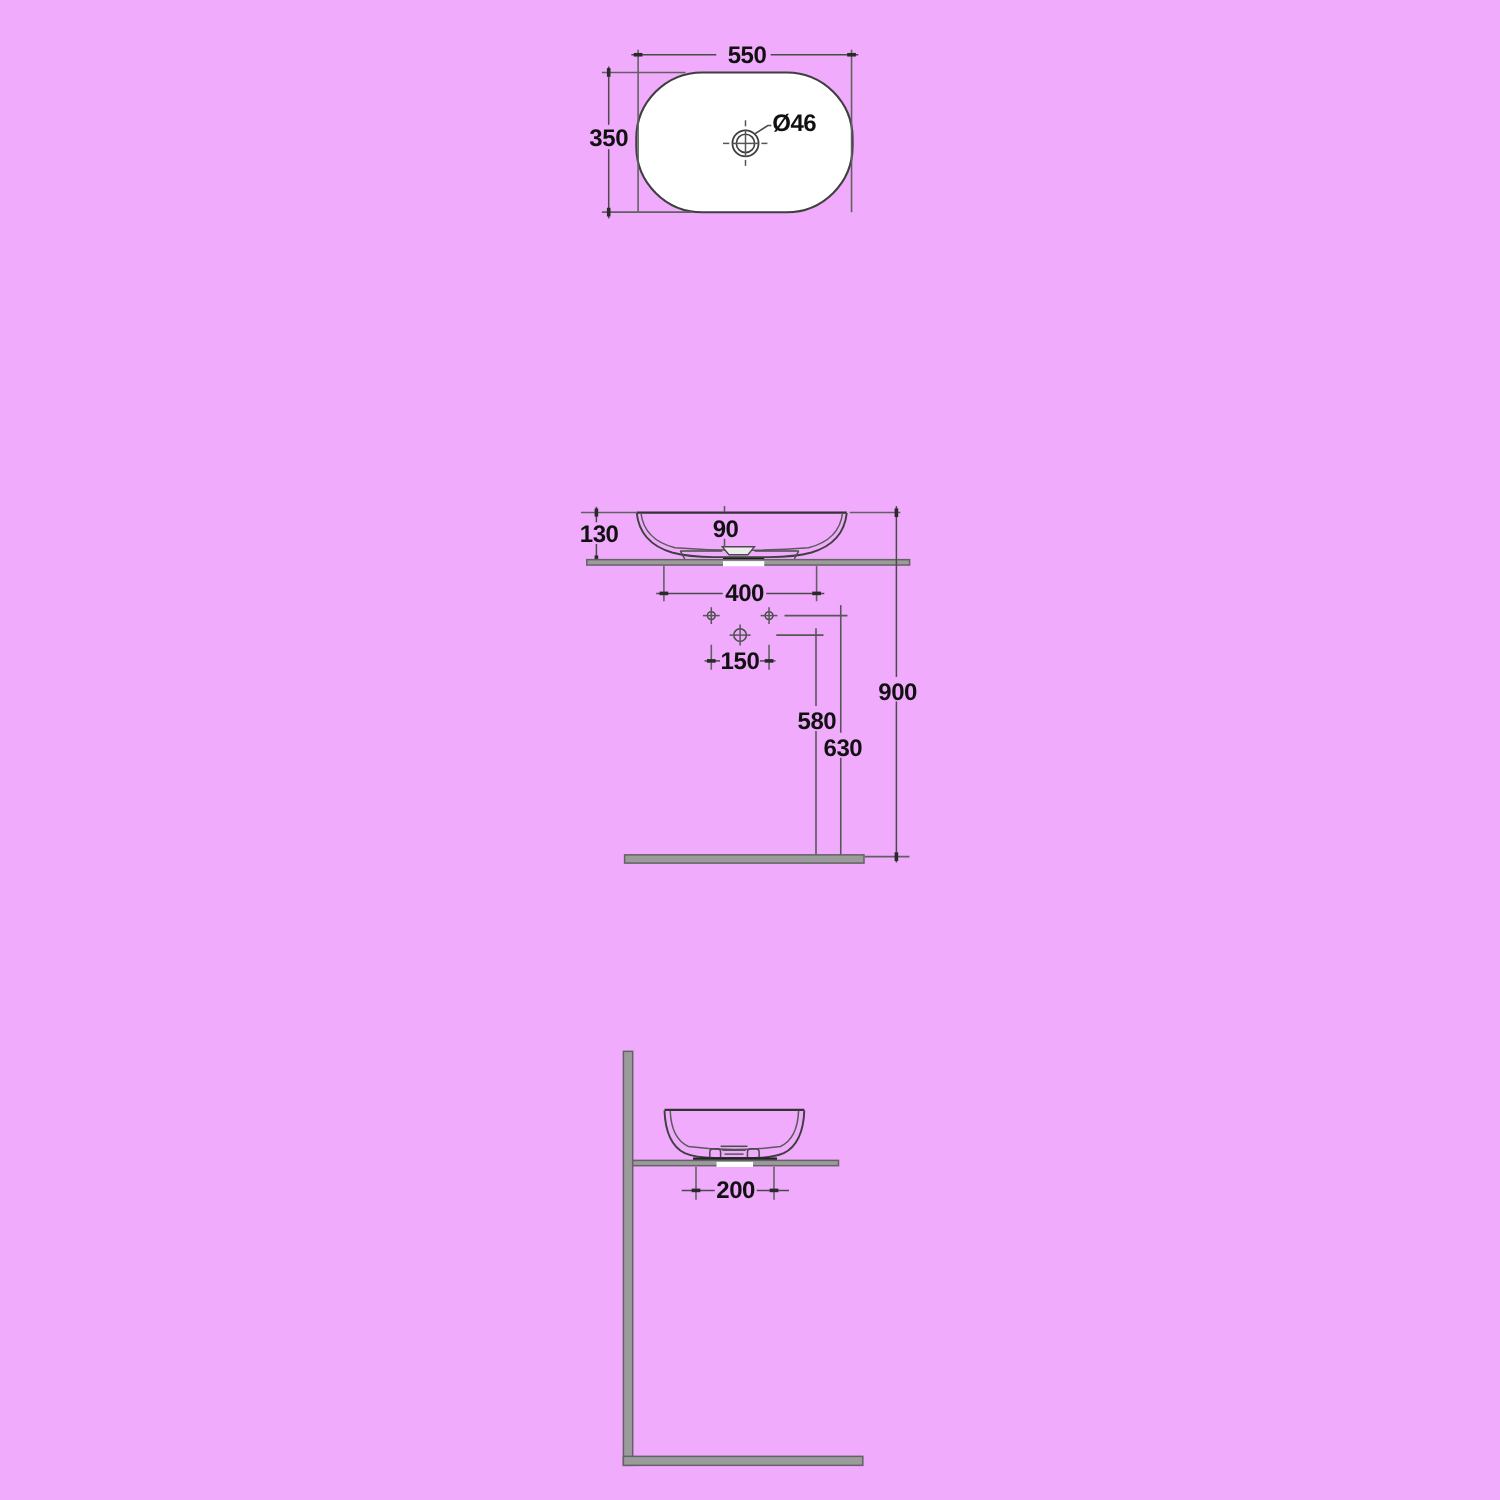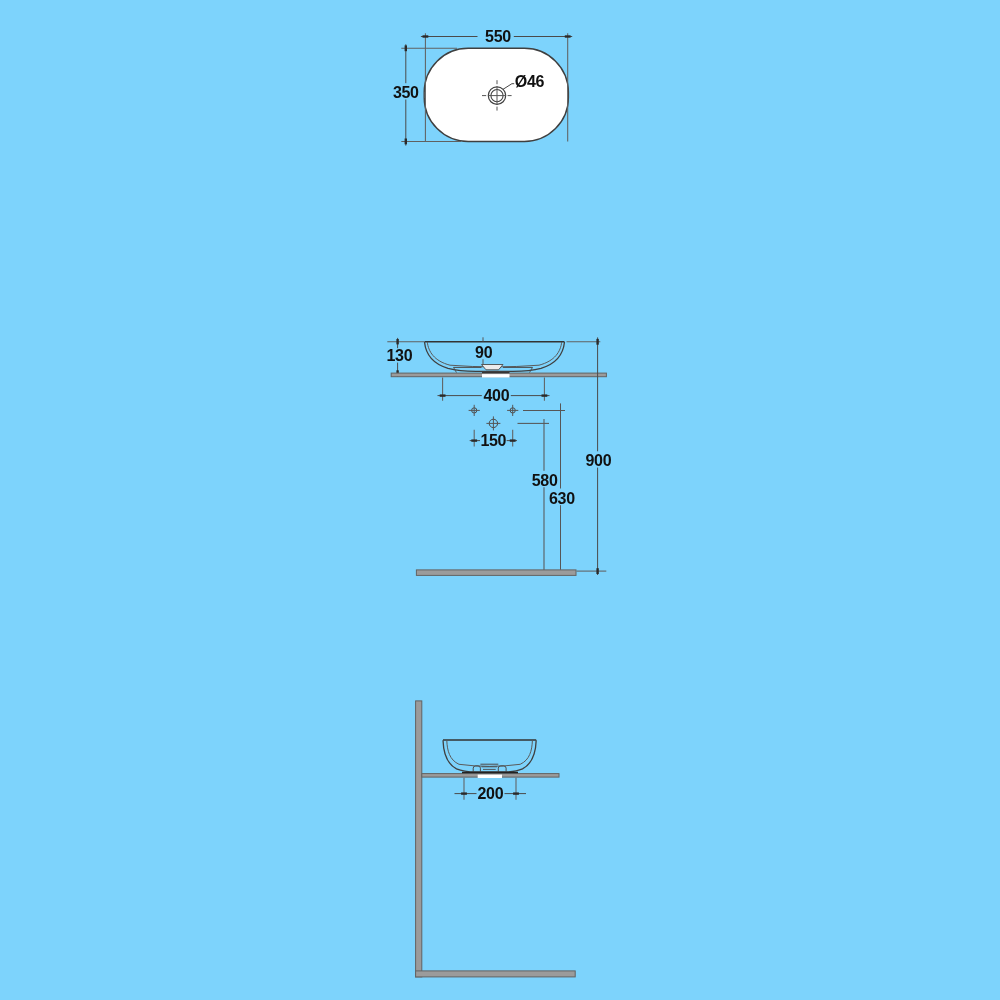--- a/index.html
+++ b/index.html
@@ -1,16 +1,16 @@
 <!DOCTYPE html>
 <html><head>
 <meta charset="utf-8">
 <style>
   html,body{margin:0;padding:0;background:#ffffff;}
-  #page{width:1000px;height:1000px;position:relative;background:#7dd3fc;overflow:hidden;}
+  #page{width:1000px;height:1000px;position:relative;background:#f0abfc;overflow:hidden;}
   svg{position:absolute;left:0;top:0;}
   text{font-family:"Liberation Sans", sans-serif;fill:#111111;font-weight:bold;letter-spacing:-0.3px;}
 </style>
 </head>
 <body>
 <div id="page">
 <svg width="1000" height="1000" viewBox="0 0 1000 1000">
 
 <g>
   <rect x="424.2" y="48.3" width="144.2" height="93.2" rx="44" ry="44" fill="#ffffff" stroke="#3f3f3f" stroke-width="1.4"></rect>

